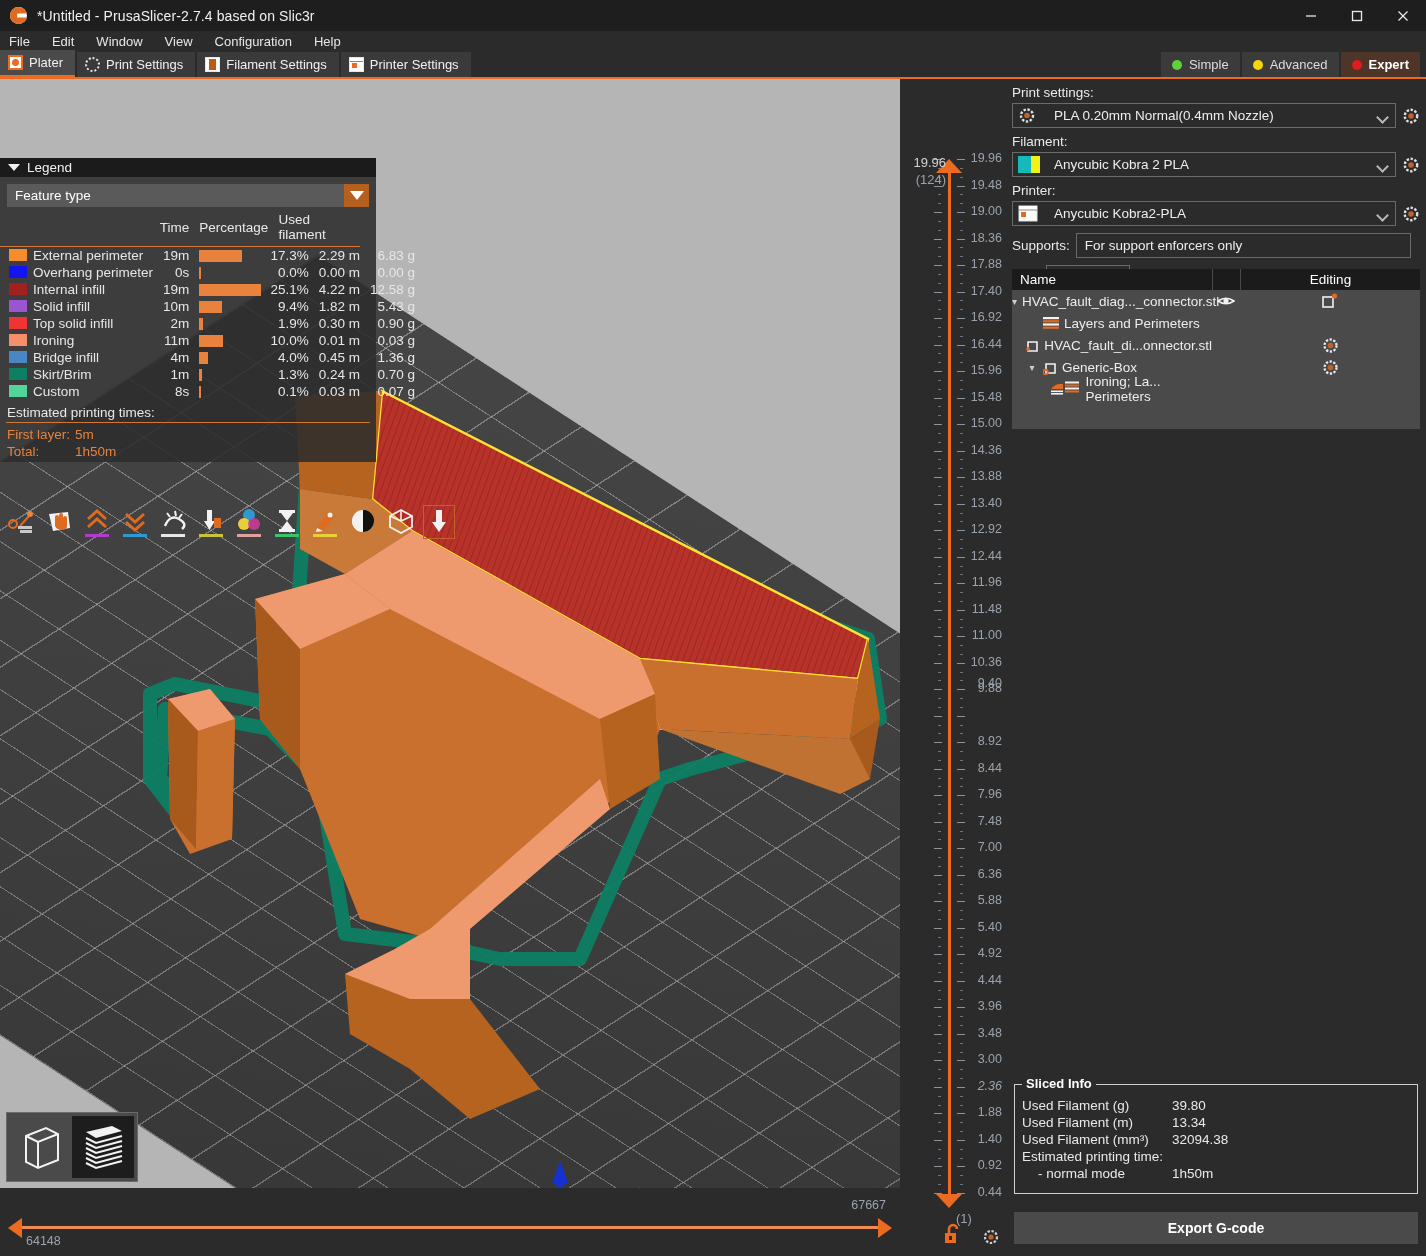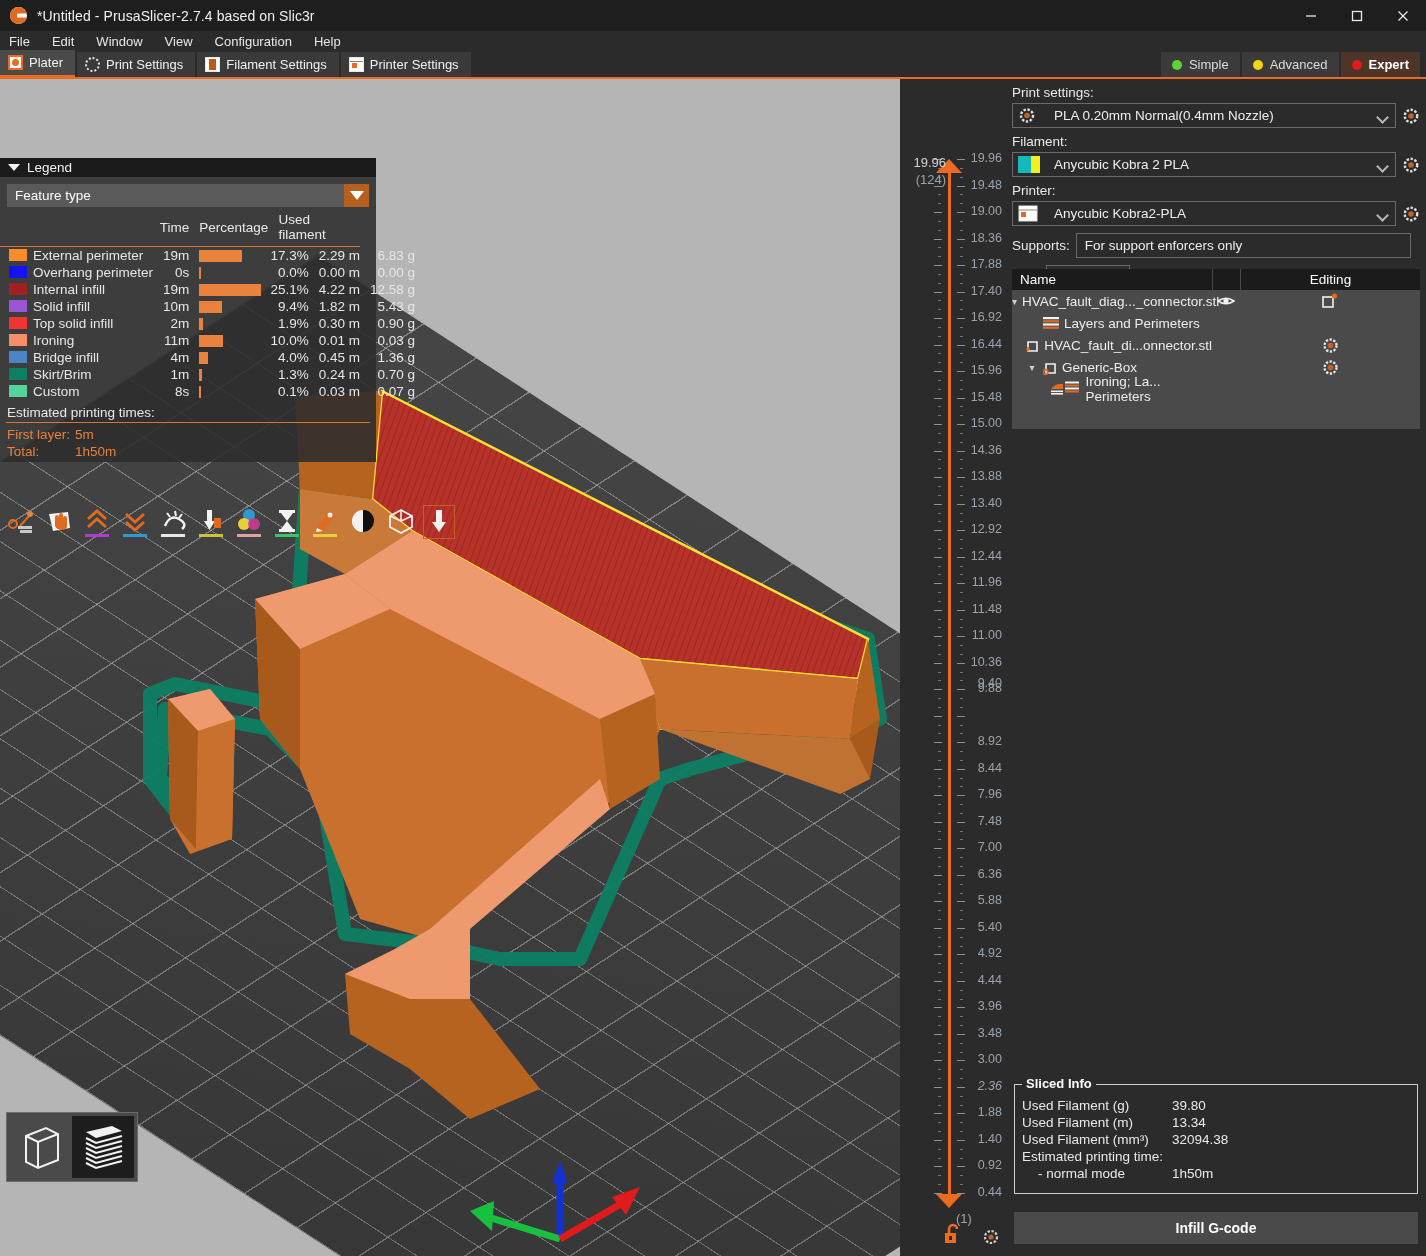--- a/index.html
+++ b/index.html
@@ -678,20 +678,27 @@
               <path d="M8,21 L18,26 L44,19"></path>
             <path d="M8,26 L18,31 L44,24"></path>
               <path d="M8,31 L18,36 L44,29"></path>
             <path d="M8,36 L18,41 L44,34"></path>
               <path d="M8,41 L18,46 L44,39"></path>
           </g>
         </svg>
       </div>
     </div>
 
+    <div class="hslider">
+      <div class="hs-max">67667</div>
+      <div class="hs-rail"></div>
+      <div class="hs-arrow-l"></div>
+      <div class="hs-arrow-r"></div>
+      <div class="hs-min">64148</div>
+    </div>
   </div>
 
   <div class="vslider">
     <div class="vs-ticks" id="vs-ticks">
         <div class="vs-tick-lbl" style="top: 73px;">19.96</div>
         <div class="vs-dash" style="top: 80px; left: 57px;"></div>
         <div class="vs-dash" style="top: 80px; left: 34px;"></div>
         <div class="vs-dot" style="top: 88.8376px; left: 60px;"></div>
         <div class="vs-dot" style="top: 88.8376px; left: 38px;"></div>
         <div class="vs-dot" style="top: 97.6752px; left: 60px;"></div>
@@ -1194,15 +1201,15 @@
           <span class="k">Estimated printing time:</span>
           <span class="v"></span>
         </div>
         <div class="si-row">
           <span class="k si-sub">- normal mode</span>
           <span class="v">1h50m</span>
         </div>
       </div>
     </div>
 
-    <div class="export-btn">Infill G-code</div>
+    <div class="export-btn">Export G-code</div>
   </div>
 </div>
 
 </body></html>

